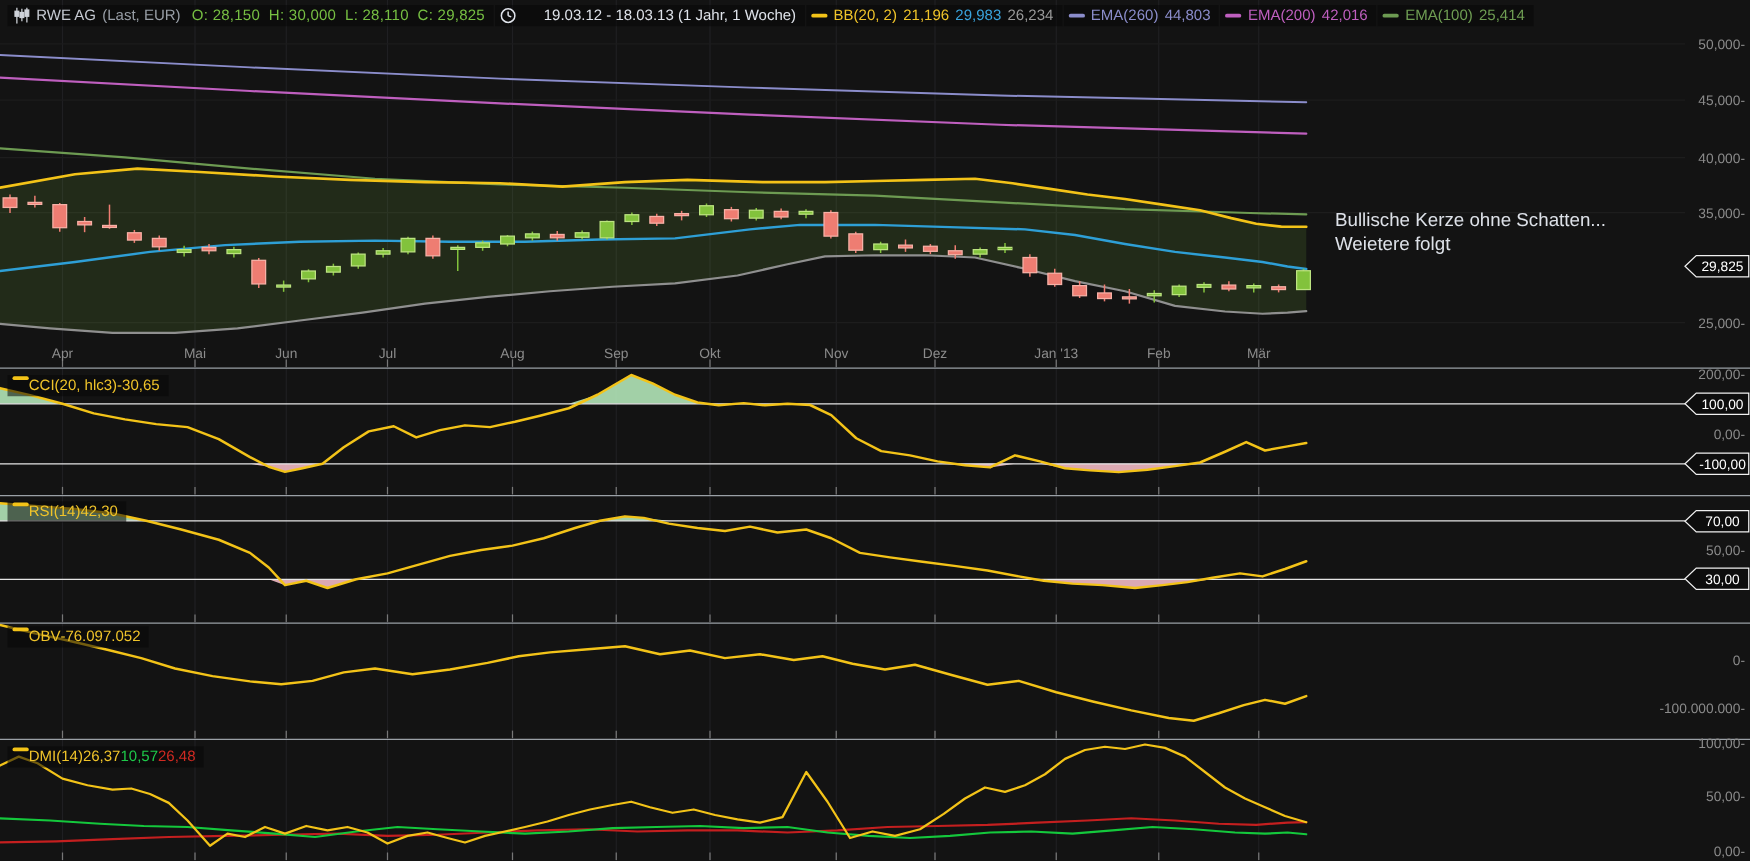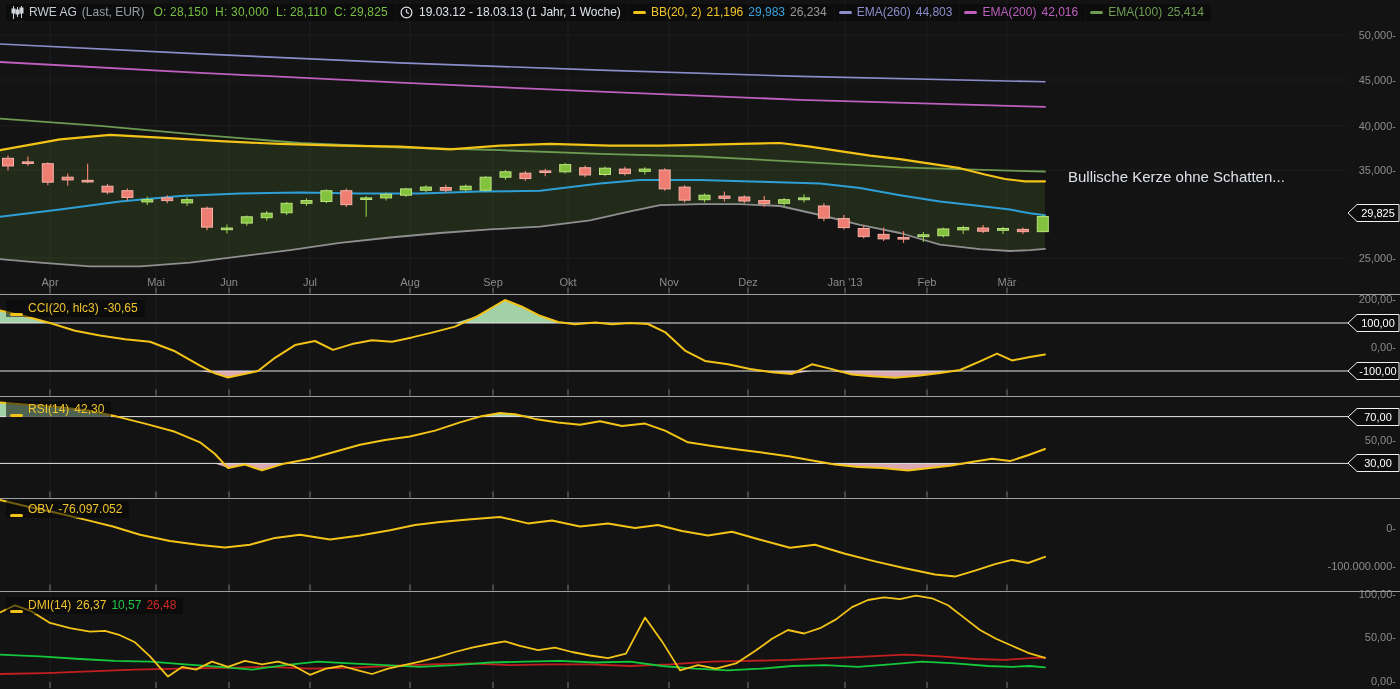--- a/index.html
+++ b/index.html
@@ -4,29 +4,29 @@
 <style>
   html,body{margin:0;padding:0;background:#131313;}
   body{width:1400px;height:689px;overflow:hidden;}
   .stage{position:relative;width:1400px;height:689px;font-family:"Liberation Sans",sans-serif;-webkit-font-smoothing:antialiased;}
   #chart-svg{position:absolute;left:0;top:0;font-family:"Liberation Sans",sans-serif;}
   
   .legend{position:absolute;left:6px;top:4px;display:flex;flex-direction:row;align-items:flex-start;gap:1px;font-size:12px;z-index:5;}
   .lrow{display:flex;align-items:center;gap:5px;background:rgba(8,8,8,.55);padding:1px 7px 1px 4px;line-height:15px;white-space:pre;}
   .sym{color:#c6cad2;} .typ{color:#989ea6;}
   .ohlc{color:#77c043;margin-left:4px;letter-spacing:.2px;}
-  .dtxt{color:#dfe3ea;}
+  .dtxt{color:#dfe3ea;margin-left:16px;}
   .ylw{color:#f0c42a;} .blu{color:#3aa3dc;} .gry{color:#9a9a9a;}
   .pur{color:#8b8dcb;} .mag{color:#bf5fbf;} .grn{color:#6f9e53;}
   .dgrn{color:#1ec94a;} .dred{color:#d02a22;}
   .dash{display:inline-block;width:13px;height:3px;border-radius:2px;flex:0 0 auto;}
   .dash.y{background:#f3c318;} .dash.p{background:#8b8dcb;} .dash.m{background:#bf5fbf;} .dash.g{background:#6d9b52;}
   .icon{display:inline-flex;width:14px;height:14px;flex:0 0 auto;align-items:center;justify-content:center;}
   
-  .plabel{position:absolute;left:6px;display:flex;align-items:flex-end;gap:5px;font-size:12px;background:rgba(8,8,8,.55);padding:1px 7px 1px 4px;line-height:15px;white-space:pre;z-index:5;}
+  .plabel{position:absolute;left:6px;display:flex;align-items:flex-start;font-size:12px;background:rgba(8,8,8,.55);padding:1px 7px 1px 4px;line-height:15px;white-space:pre;z-index:5;}
   
   .annotation{position:absolute;left:1068px;top:167px;width:320px;font-size:15px;line-height:19px;color:#dde1e8;z-index:4;}
 </style>
 </head>
 <body>
 
 <div class="stage">
 
   <svg id="chart-svg" width="1400" height="689">
       <rect x="0" y="0" width="1400" height="689" fill="#131313"></rect>
@@ -371,15 +371,16 @@
   <div class="plabel" style="top:597px">
     <span class="dash y"></span>
     <span class="ylw">DMI(14)</span>
     <span class="ylw">26,37</span>
     <span class="dgrn">10,57</span>
     <span class="dred">26,48</span>
   </div>
 
   <div class="annotation">
     <div>Bullische Kerze ohne Schatten...</div>
+    <div>Weietere folgt</div>
   </div>
 
 </div>
 
 </body></html>

